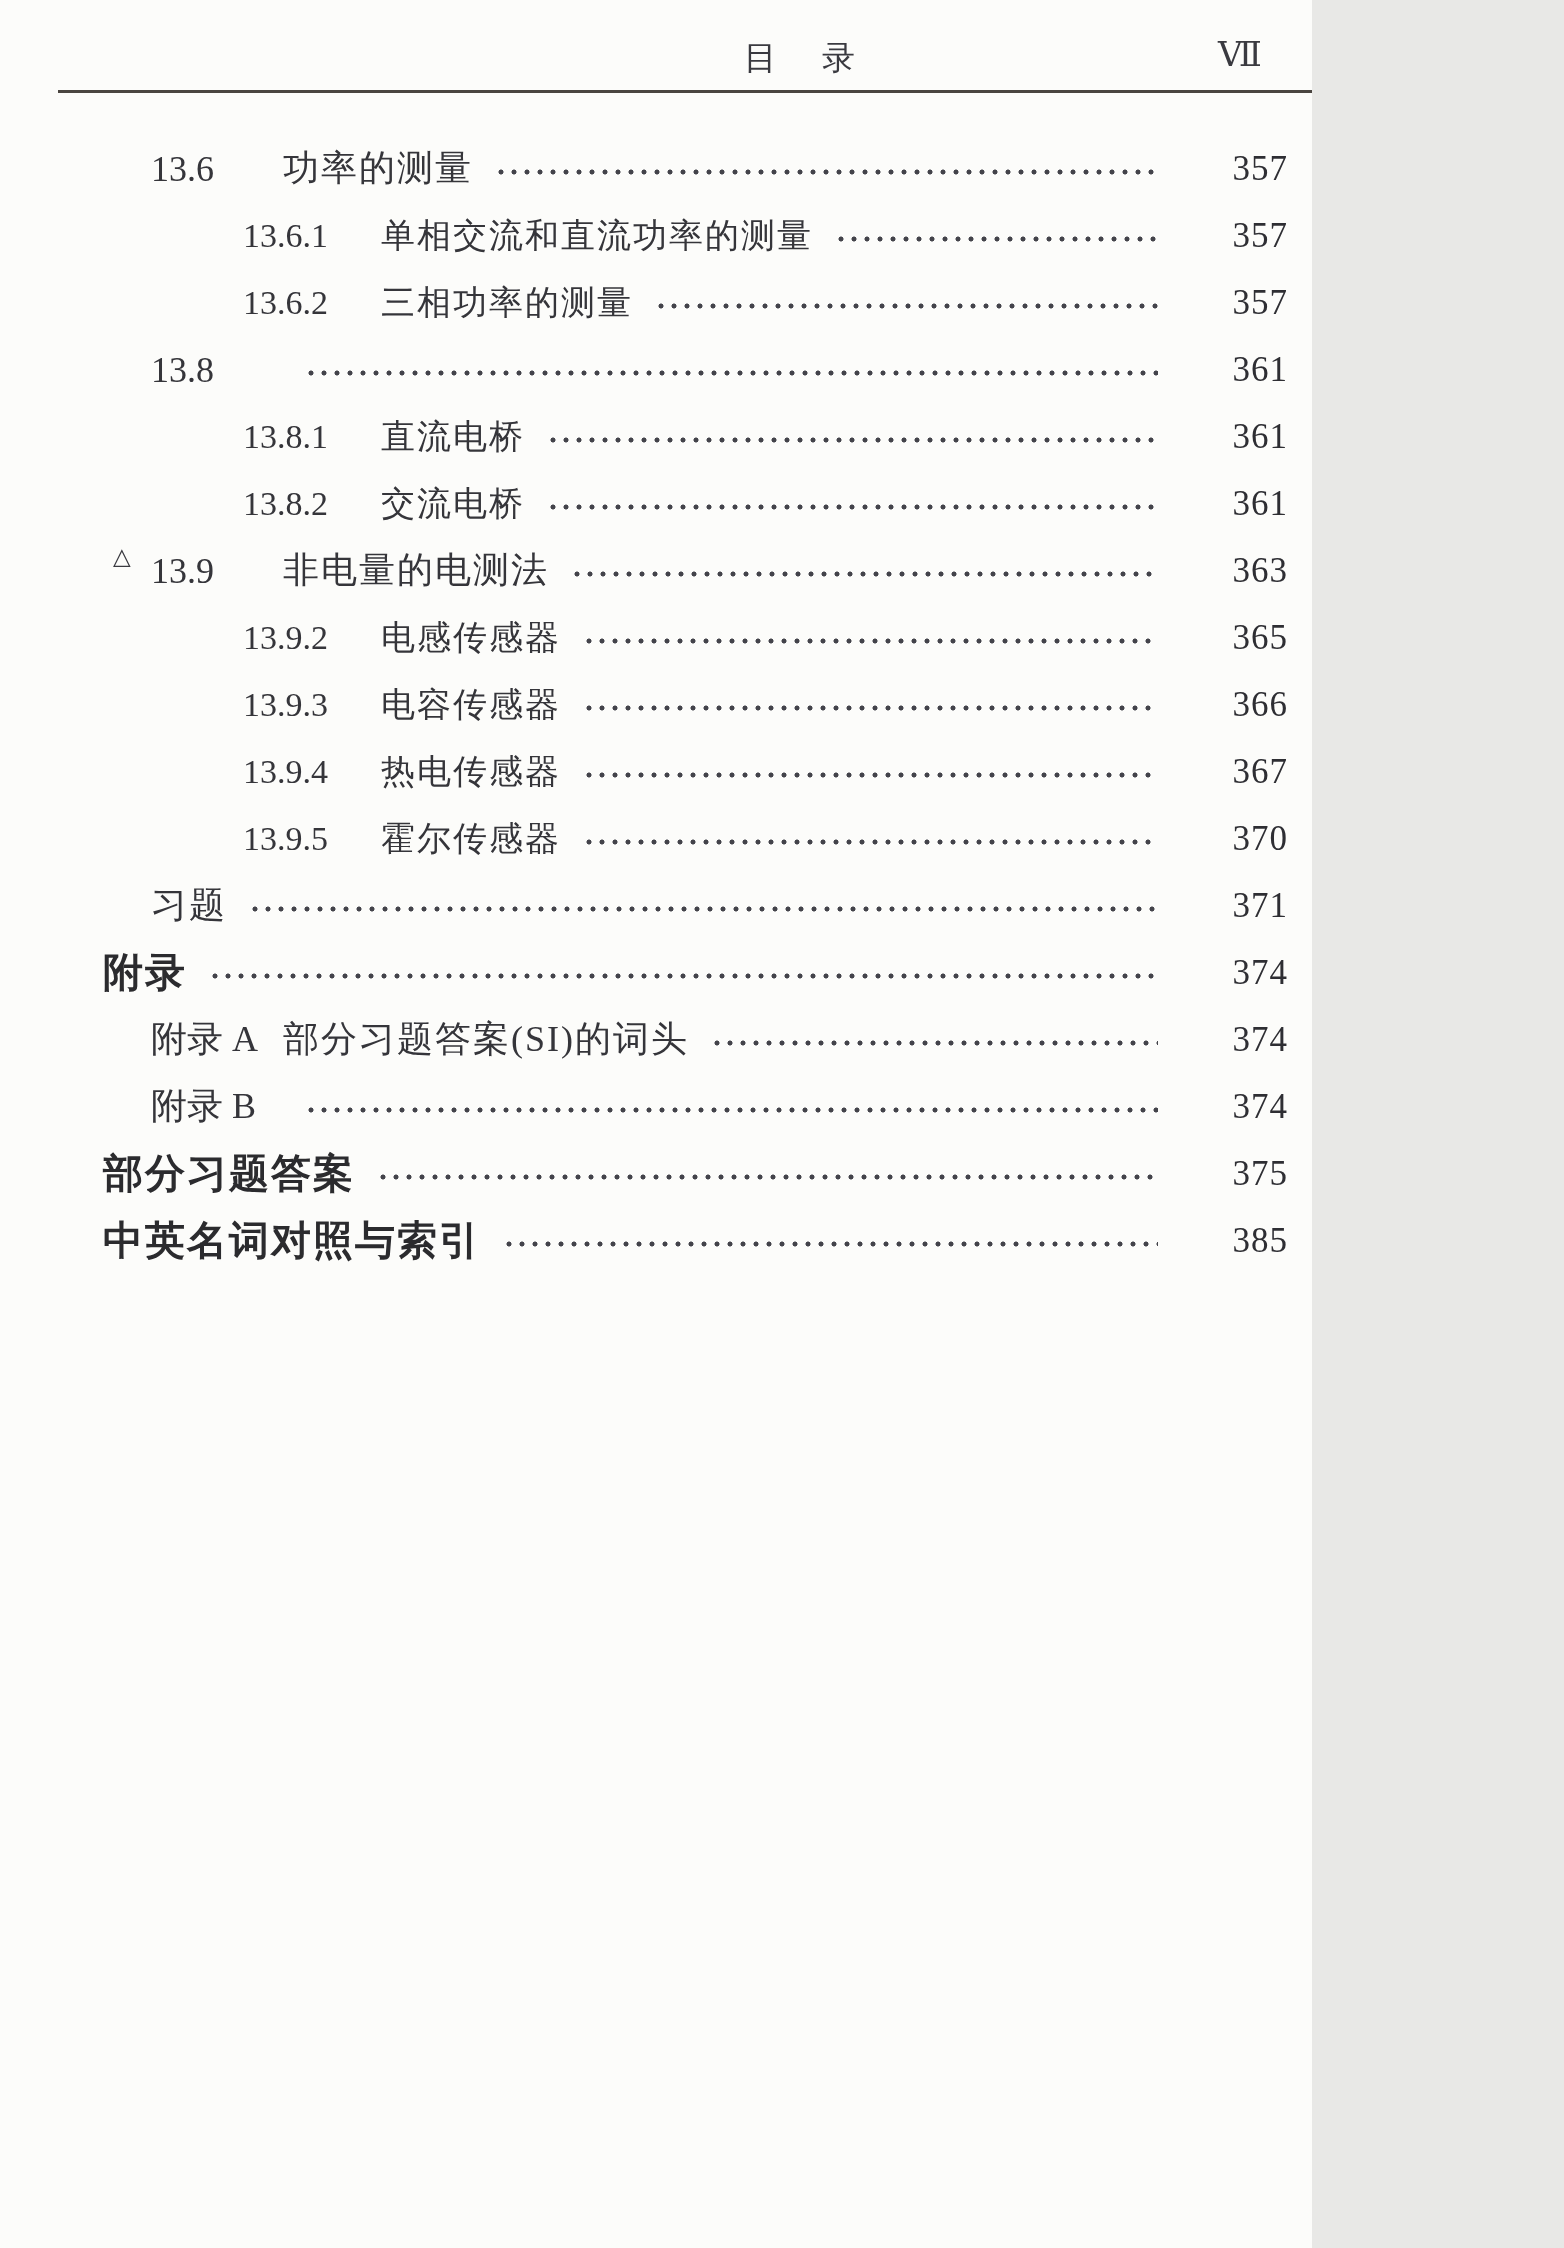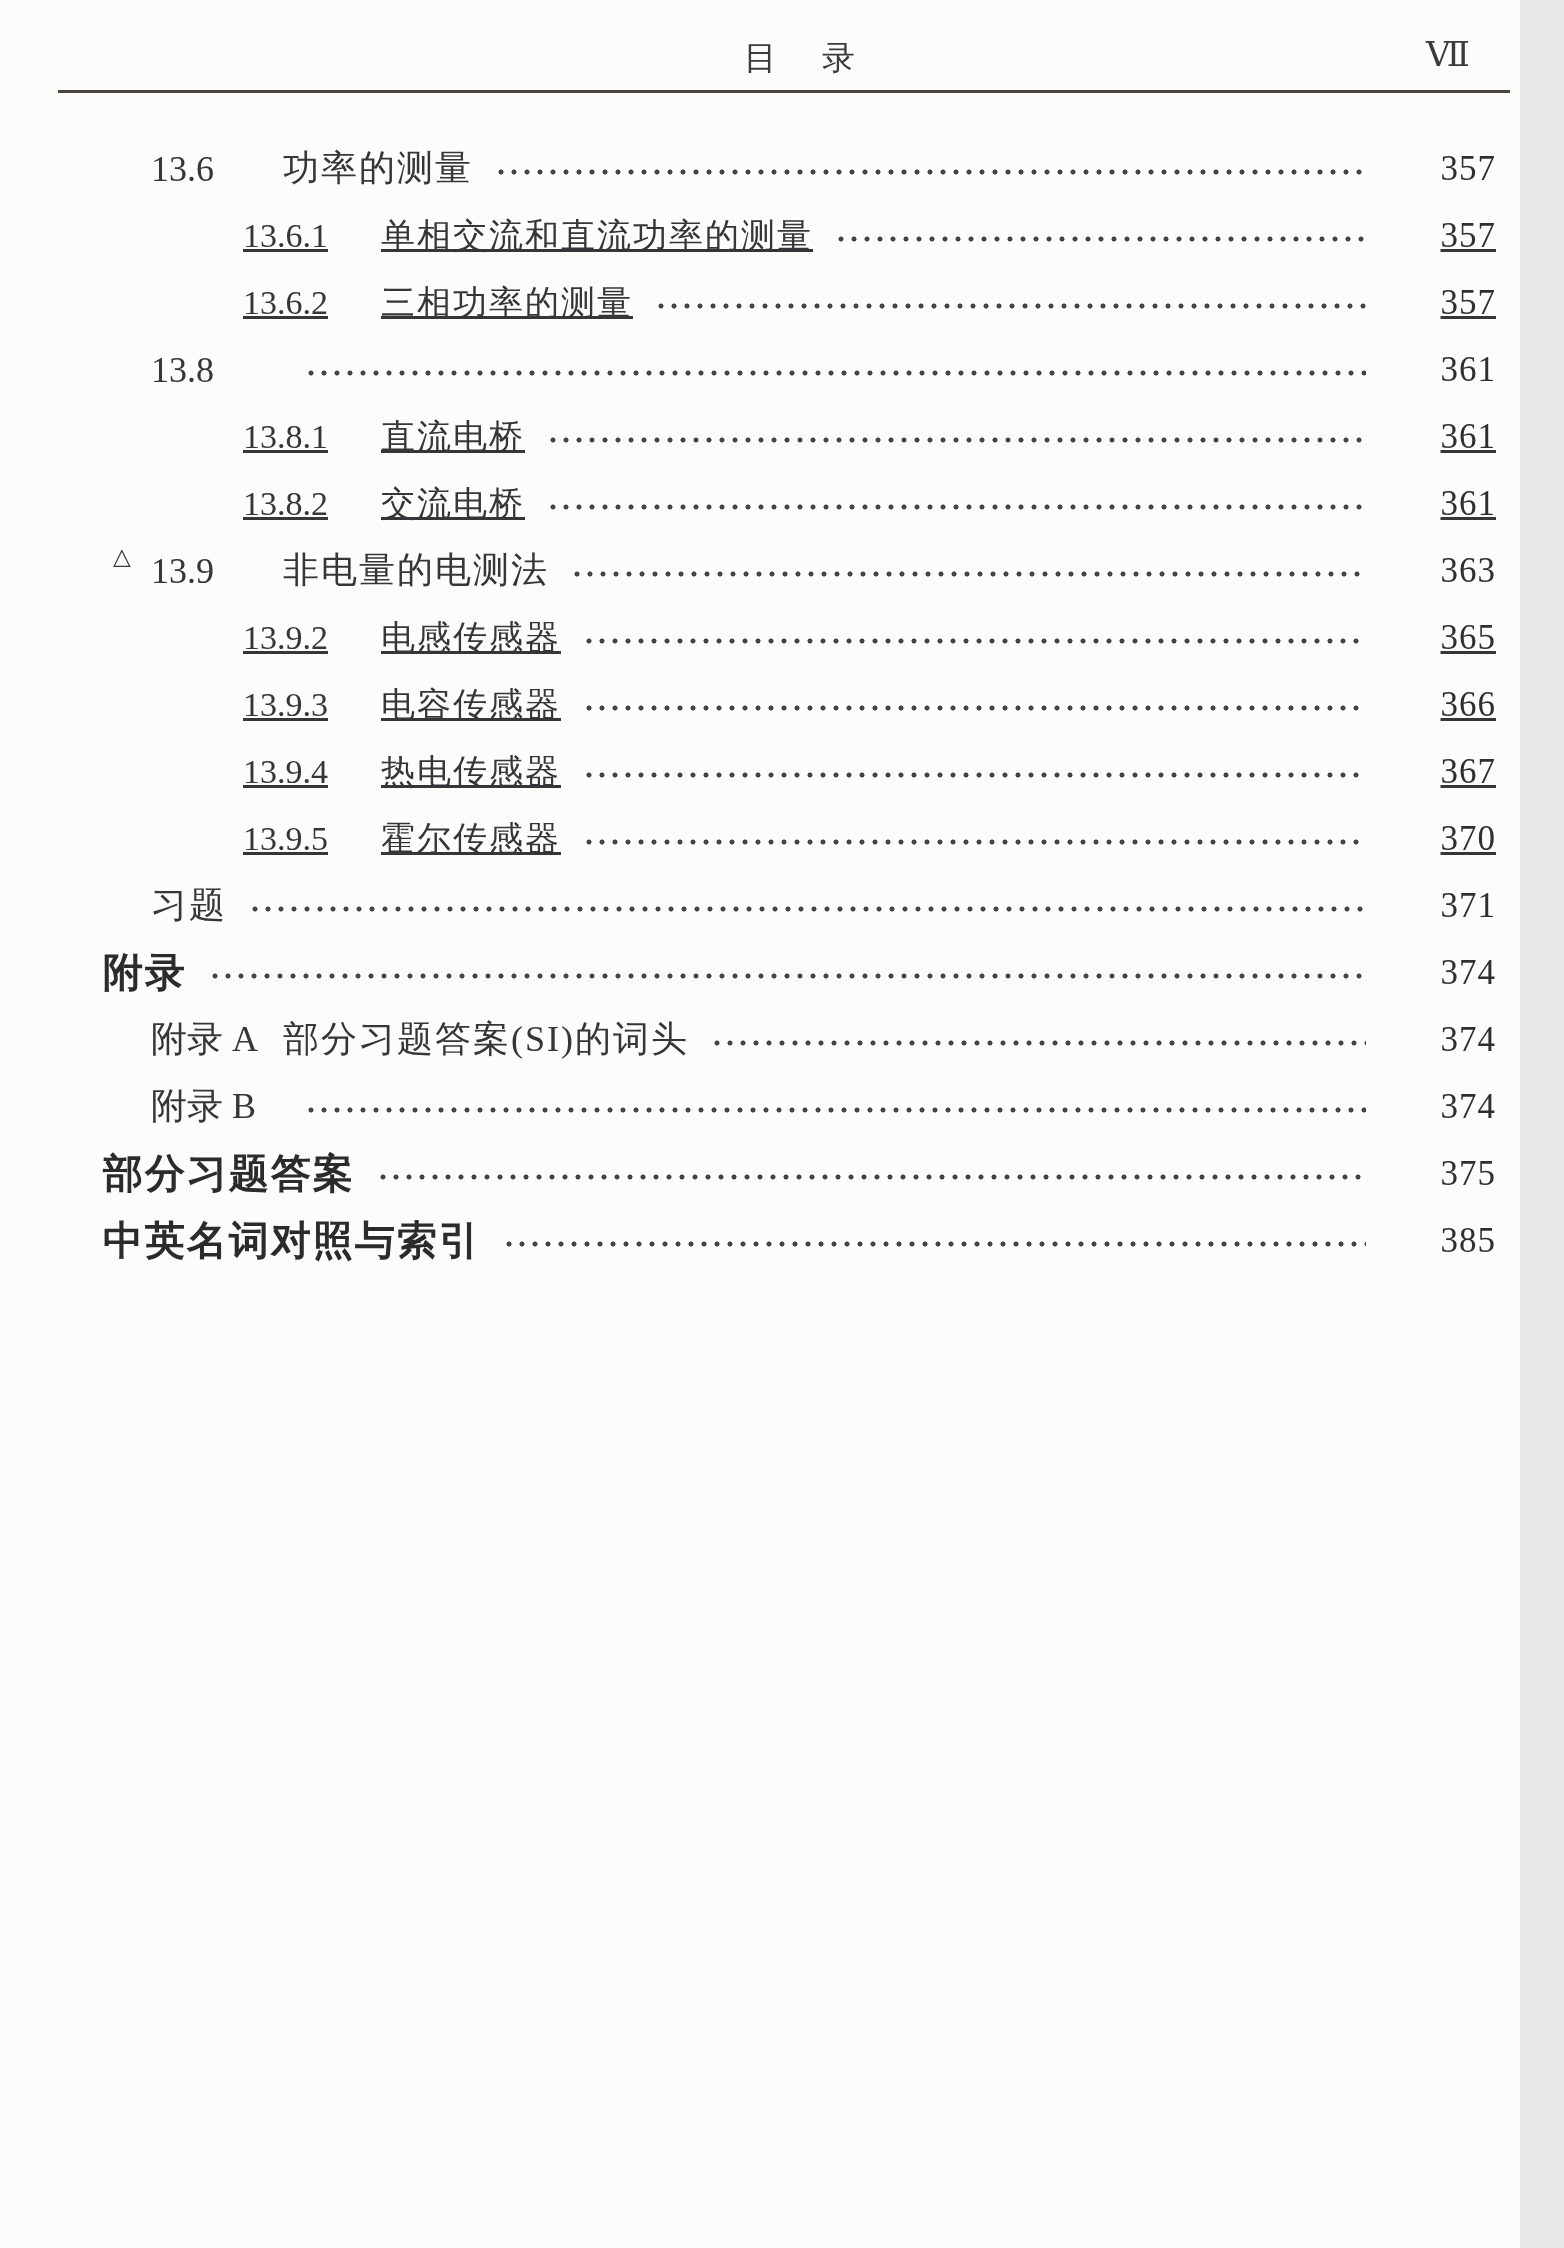--- a/index.html
+++ b/index.html
@@ -2,25 +2,24 @@
 <html><head>
 <meta charset="utf-8">
 <style>
   html,body{margin:0;padding:0;}
   body{
     background:#e8e8e6;
     font-family:"Liberation Serif","DejaVu Serif",serif;
   }
   .page{
     position:relative;
-    width:1484px;height:2248px;
+    width:1312px;height:2248px;
     background:#fcfcfa;
     overflow:hidden;
     color:#35353a;
-    padding-left:36px;
   }
   
   .hdr{
     position:absolute;top:0;left:0;right:0;height:90px;
   }
   .hdr-title{
     position:absolute;left:744px;top:36px;
     font-size:33px;letter-spacing:6px;color:#3a3a40;
     white-space:pre;
   }
@@ -39,21 +38,21 @@
   }
   .toc-row{
     position:relative;
     height:67px;
     display:flex;align-items:center;
     padding-right:24px;
     font-size:36px;
   }
   .toc-row.lvl0{padding-left:62px;margin-left:40px;}
   .toc-row.lvl1{padding-left:150px;}
-  .toc-row.lvl2{padding-left:242px;font-size:34px;text-decoration:underline;}
+  .toc-row.lvl2{padding-left:242px;font-size:34px;}
   .toc-row.bold{
     font-family:"Liberation Sans","DejaVu Sans",sans-serif;
     font-weight:700;font-size:40px;letter-spacing:3px;color:#2b2b2e;
   }
   .row-num{
     flex:0 0 auto;white-space:nowrap;
   }
   .lvl1 .row-num{min-width:132px;}
   .lvl2 .row-num{min-width:138px;}
   .row-prefix{

